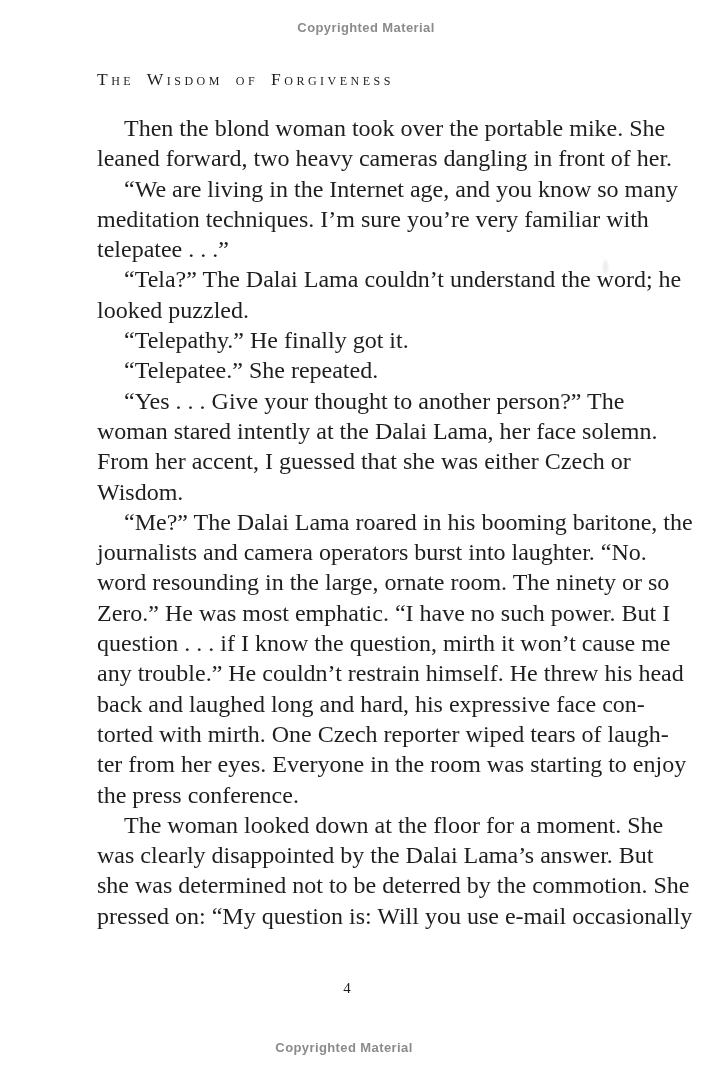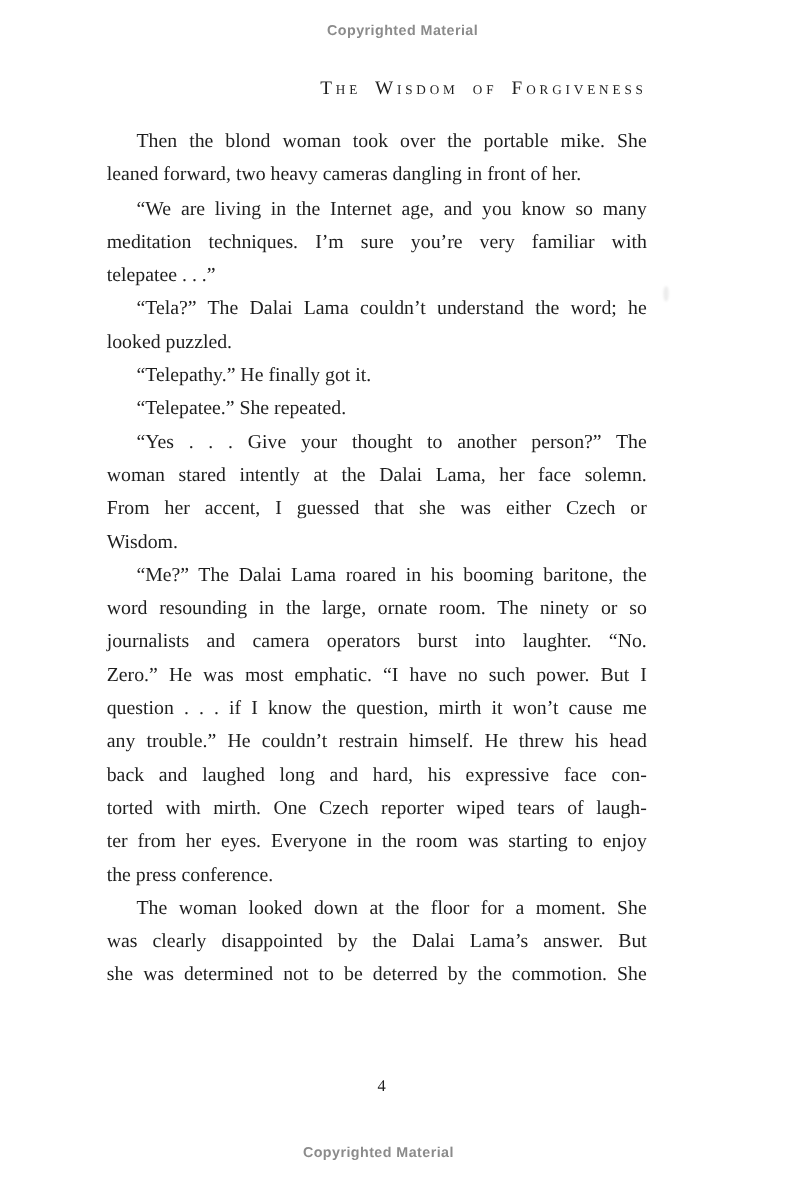--- a/index.html
+++ b/index.html
@@ -18,32 +18,32 @@
     font-weight: 700;
     letter-spacing: 0.4px;
     color: var(--copyright-color, #8b8b8b);
     white-space: nowrap;
   }
   #copyright-top { left: 366px; top: 20px; }
   #copyright-bottom { left: 344px; top: 1040px; }
   .running-header {
     position: absolute;
     left: 97px; top: 69px; width: 491px;
-    text-align: right;
+    text-align: left;
     font-variant: small-caps;
     font-size: 17.5px;
     letter-spacing: 3.5px;
     word-spacing: 5px;
     color: var(--text-color, #1e1e1e);
     white-space: nowrap;
   }
   .body-text {
     position: absolute;
     left: 97px; top: 113px; width: 491px;
-    font-size: 18px;
+    font-size: 24px;
     line-height: 30.3px;
     color: var(--text-color, #1e1e1e);
   }
   .line {
     text-align: justify;
     text-align-last: justify;
     white-space: nowrap;
   }
   .line.para-end { text-align-last: left; }
   .line.indent { text-indent: 27px; }
@@ -93,34 +93,35 @@
       <div class="line indent para-end">“Telepatee.” She repeated.</div>
     </div>
     <div class="paragraph">
       <div class="line indent">“Yes . . . Give your thought to another person?” The</div>
       <div class="line">woman stared intently at the Dalai Lama, her face solemn.</div>
       <div class="line">From her accent, I guessed that she was either Czech or</div>
       <div class="line para-end">Wisdom.</div>
     </div>
     <div class="paragraph">
       <div class="line indent">“Me?” The Dalai Lama roared in his booming baritone, the</div>
+      <div class="line">journalists and camera operators burst into laughter. “No.</div>
       <div class="line">word resounding in the large, ornate room. The ninety or so</div>
-      <div class="line">journalists and camera operators burst into laughter. “No.</div>
       <div class="line">Zero.” He was most emphatic. “I have no such power. But I</div>
       <div class="line">question . . . if I know the question, mirth it won’t cause me</div>
       <div class="line">any trouble.” He couldn’t restrain himself. He threw his head</div>
       <div class="line">back and laughed long and hard, his expressive face con-</div>
       <div class="line">torted with mirth. One Czech reporter wiped tears of laugh-</div>
       <div class="line">ter from her eyes. Everyone in the room was starting to enjoy</div>
       <div class="line para-end">the press conference.</div>
     </div>
     <div class="paragraph">
       <div class="line indent">The woman looked down at the floor for a moment. She</div>
       <div class="line">was clearly disappointed by the Dalai Lama’s answer. But</div>
       <div class="line">she was determined not to be deterred by the commotion. She</div>
+      <div class="line para-end">pressed on: “My question is: Will you use e-mail occasionally</div>
     </div>
   </div>
 
 <div class="scan-artifact"></div>
 
 <div class="page-number">4</div>
 
 <div class="copyright" id="copyright-bottom">Copyrighted Material</div>
 
 </body></html>

